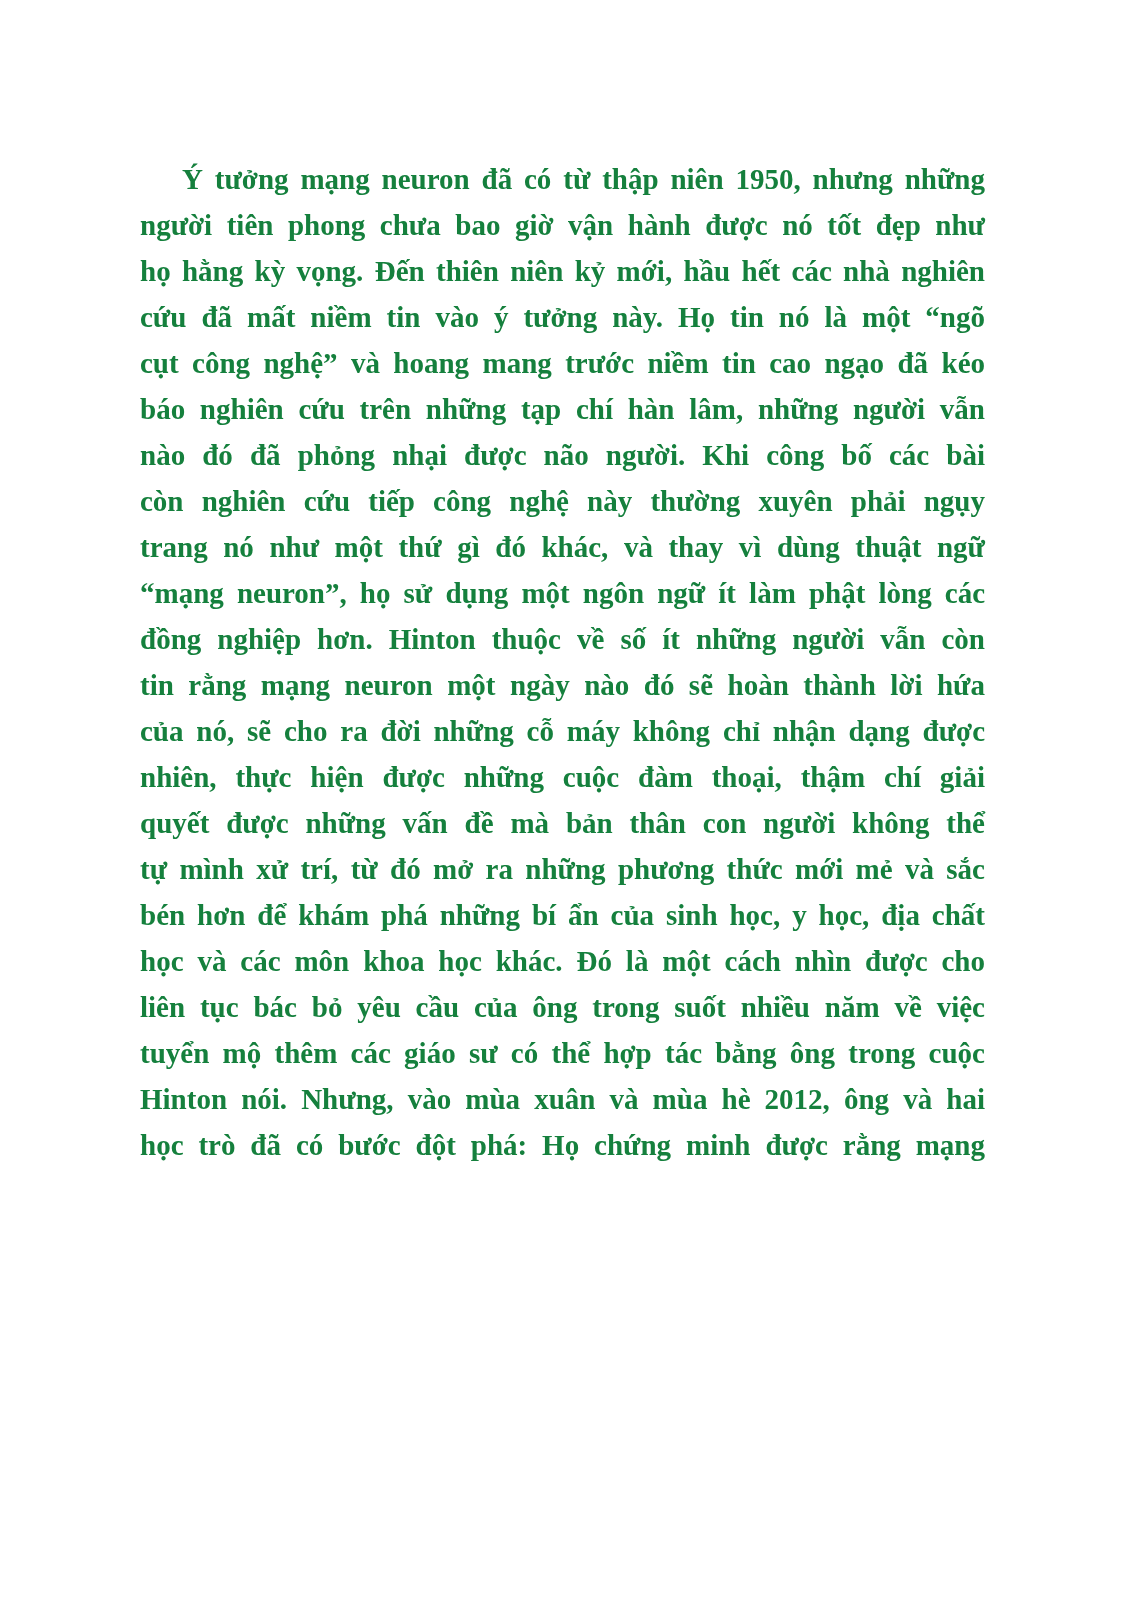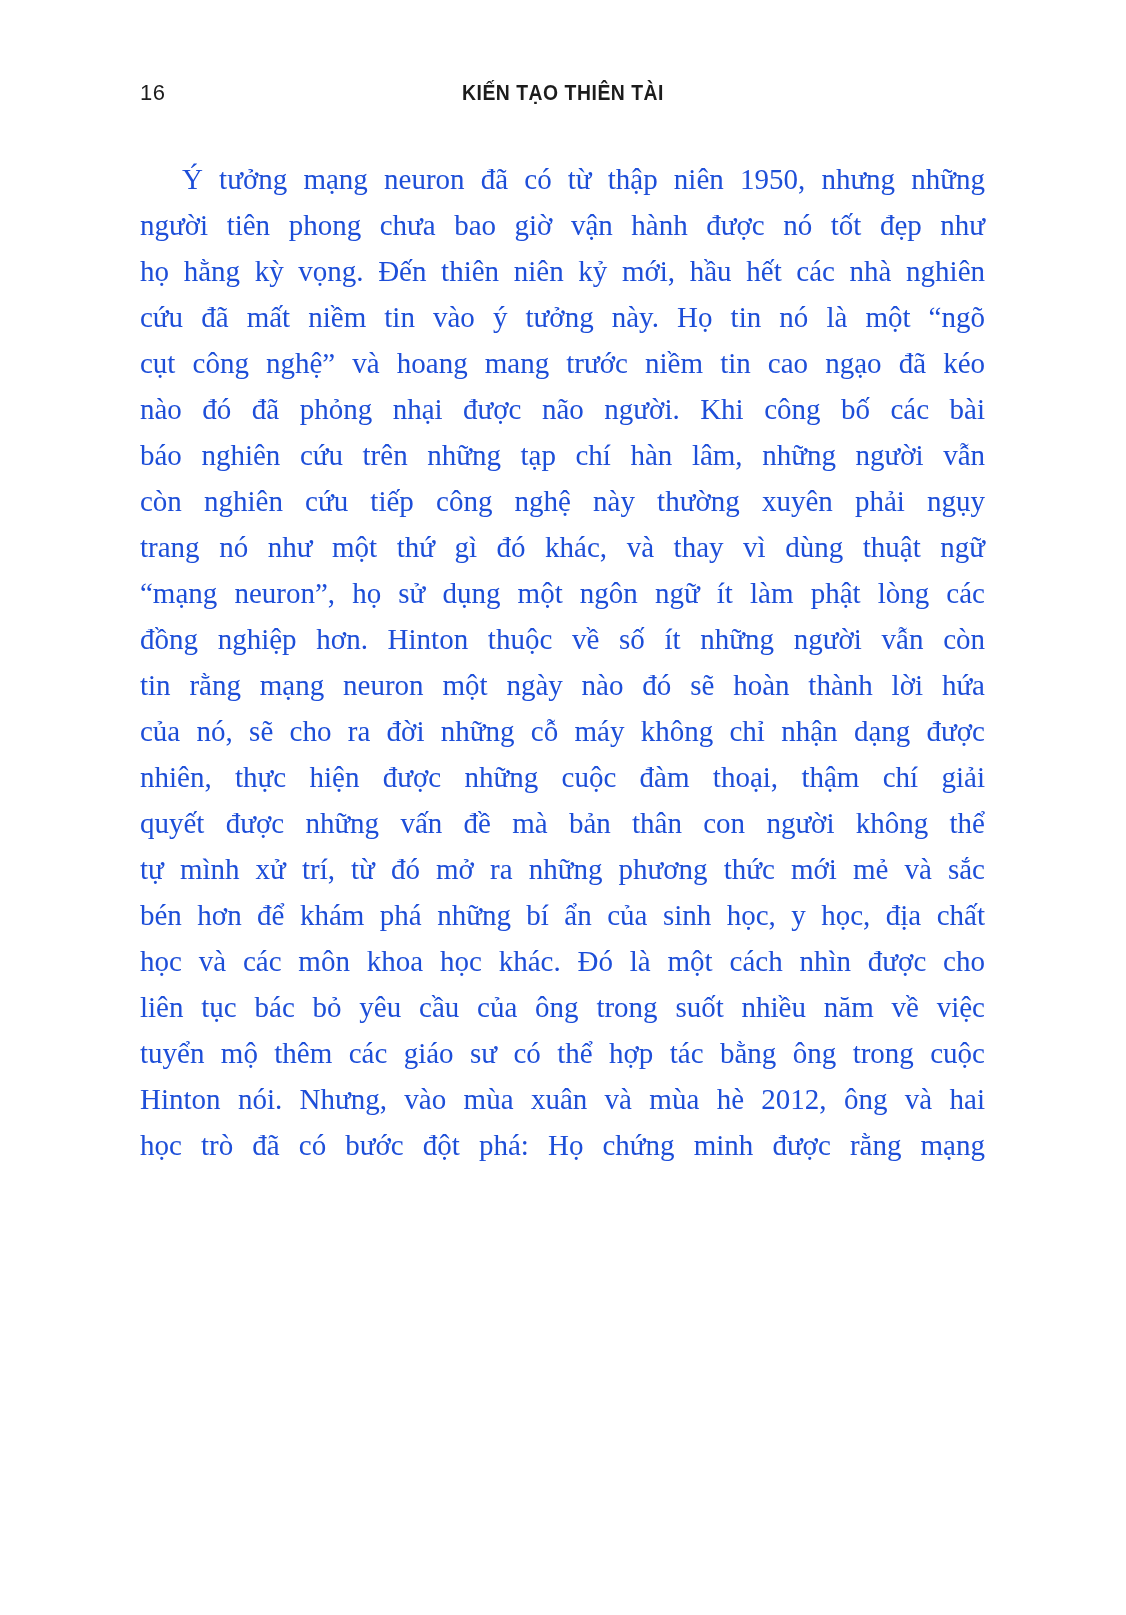--- a/index.html
+++ b/index.html
@@ -50,44 +50,41 @@
     width: 845px;
   }
   .line {
     margin: 0;
     padding: 0;
     font-size: 29px;
     line-height: 46px;
     text-align: justify;
     text-align-last: justify;
     white-space: normal;
-    color: #1d4ed8;
+    color: #15803d;
+    font-weight: bold;
   }
   .line:first-of-type {
     text-indent: 42px;
   }
 </style>
 </head>
 <body>
 
 <div class="page">
-  <header class="header">
-    <span class="page-num">16</span>
-    <span class="running-title">KIẾN TẠO THIÊN TÀI</span>
-  </header>
 
   <main class="text-block">
 
   <p class="line">Ý tưởng mạng neuron đã có từ thập niên 1950, nhưng những</p>
       <p class="line">người tiên phong chưa bao giờ vận hành được nó tốt đẹp như</p>
       <p class="line">họ hằng kỳ vọng. Đến thiên niên kỷ mới, hầu hết các nhà nghiên</p>
       <p class="line">cứu đã mất niềm tin vào ý tưởng này. Họ tin nó là một “ngõ</p>
       <p class="line">cụt công nghệ” và hoang mang trước niềm tin cao ngạo đã kéo</p>
+      <p class="line">báo nghiên cứu trên những tạp chí hàn lâm, những người vẫn</p>
       <p class="line">nào đó đã phỏng nhại được não người. Khi công bố các bài</p>
-      <p class="line">báo nghiên cứu trên những tạp chí hàn lâm, những người vẫn</p>
       <p class="line">còn nghiên cứu tiếp công nghệ này thường xuyên phải ngụy</p>
       <p class="line">trang nó như một thứ gì đó khác, và thay vì dùng thuật ngữ</p>
       <p class="line">“mạng neuron”, họ sử dụng một ngôn ngữ ít làm phật lòng các</p>
       <p class="line">đồng nghiệp hơn. Hinton thuộc về số ít những người vẫn còn</p>
       <p class="line">tin rằng mạng neuron một ngày nào đó sẽ hoàn thành lời hứa</p>
       <p class="line">của nó, sẽ cho ra đời những cỗ máy không chỉ nhận dạng được</p>
       <p class="line">nhiên, thực hiện được những cuộc đàm thoại, thậm chí giải</p>
       <p class="line">quyết được những vấn đề mà bản thân con người không thể</p>
       <p class="line">tự mình xử trí, từ đó mở ra những phương thức mới mẻ và sắc</p>
       <p class="line">bén hơn để khám phá những bí ẩn của sinh học, y học, địa chất</p>

